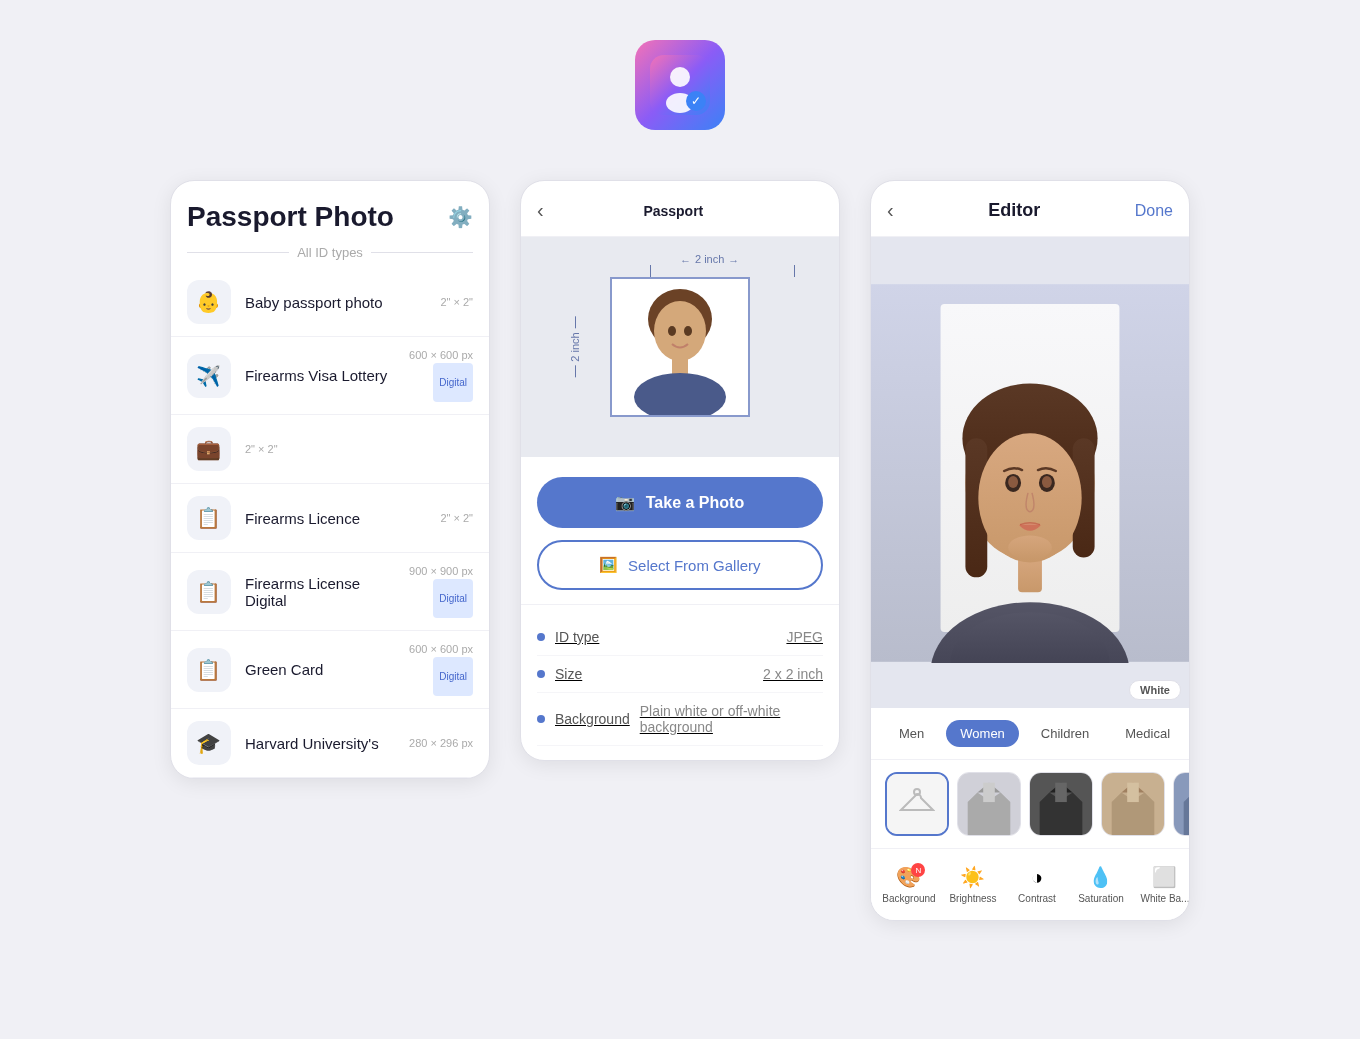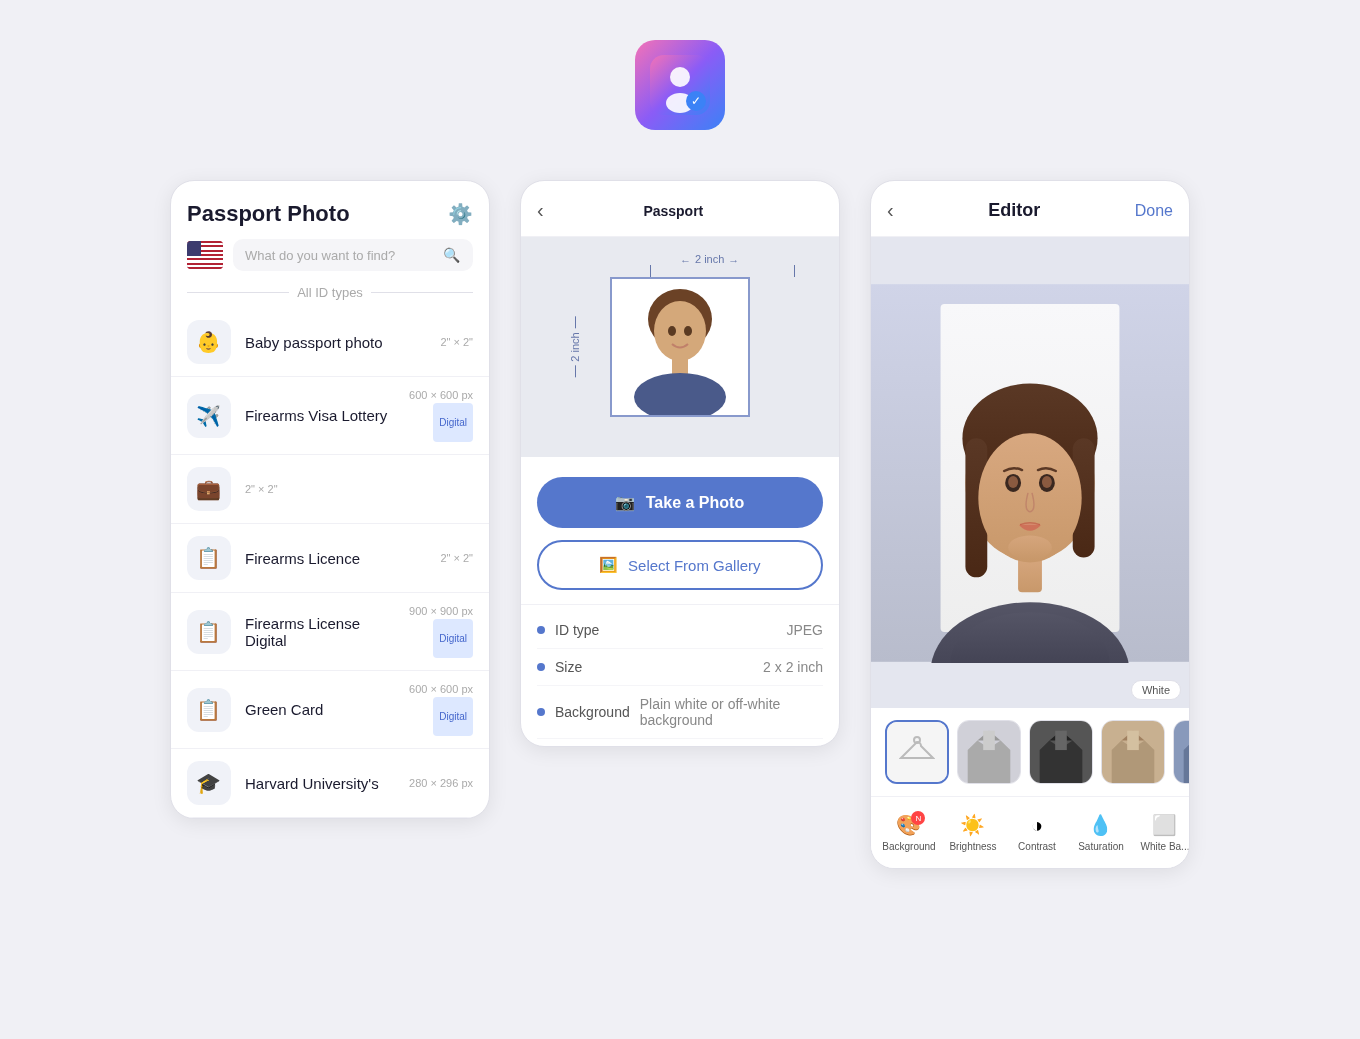--- a/index.html
+++ b/index.html
@@ -54,21 +54,21 @@
     }
 
     
     .screen1 { width: 320px; }
     .s1-header {
       display: flex;
       align-items: center;
       justify-content: space-between;
       padding: 20px 16px 12px;
     }
-    .s1-title { font-size: 22px; font-weight: 700; color: #1a1a2e; }
+    .s1-title { font-size: 28px; font-weight: 700; color: #1a1a2e; }
     .gear-icon { font-size: 20px; color: #888; }
     .s1-search {
       display: flex;
       align-items: center;
       gap: 10px;
       padding: 0 16px 14px;
     }
     .flag-circle {
       width: 36px;
       height: 28px;
@@ -232,22 +232,23 @@
       font-weight: 500;
       display: flex;
       align-items: center;
       justify-content: center;
       gap: 10px;
       cursor: pointer;
       width: 100%;
     }
 
     .info-list {
-      padding: 7px 16px;
+      padding: 14px 16px;
       border-top: 1px solid #f0f0f5;
+      text-decoration: underline;
     }
     .info-row {
       display: flex;
       align-items: center;
       padding: 10px 0;
       border-bottom: 1px solid #f5f5f8;
       gap: 10px;
     }
     .info-dot {
       width: 8px;
@@ -273,20 +274,21 @@
 
     .editor-photo-area {
       background: #e4e6ef;
       display: flex;
       align-items: center;
       justify-content: center;
       padding: 0;
       height: 471px;
       overflow: hidden;
       position: relative;
+      font-weight: bold;
     }
 
     .category-tabs {
       display: flex;
       align-items: center;
       gap: 8px;
       padding: 12px 14px;
       border-bottom: 1px solid #f0f0f5;
       overflow-x: auto;
     }
@@ -403,30 +405,20 @@
     </svg>
   </div>
 </div>
 
 <div class="screens">
 
   <div class="phone screen1">
     <div class="s1-header">
       <span class="s1-title">Passport Photo</span>
       <span class="gear-icon">⚙️</span>
-    </div>
-    <div class="s1-search">
-      <div class="flag-circle">
-        <div class="flag-stripes"></div>
-        <div class="flag-canton"></div>
-      </div>
-      <div class="search-box">
-        <span class="search-placeholder">What do you want to find?</span>
-        <span class="search-icon-s">🔍</span>
-      </div>
     </div>
     <div class="divider-label">All ID types</div>
 
     <div class="list-item">
       <div class="list-icon">👶</div>
       <div class="list-info">
         <div class="list-name">Baby passport photo</div>
       </div>
       <div class="list-size">
         <div>2" × 2"</div>
@@ -631,20 +623,35 @@
 
         <path d="M150 242 Q160 252 170 242" stroke="#d06050" stroke-width="2" fill="#d06050" opacity="0.7"></path>
         <path d="M150 242 Q160 238 170 242" stroke="#c05040" stroke-width="1.5" fill="#e08070" opacity="0.6"></path>
 
         <ellipse cx="160" cy="265" rx="22" ry="12" fill="url(#skinGrad)" opacity="0.8"></ellipse>
       </svg>
 
       <div class="white-label-chip">White</div>
     </div>
 
+    <div class="category-tabs">
+      <div class="cat-tab cat-tab-inactive">
+        <span>Men</span>
+      </div>
+      <div class="cat-tab cat-tab-active">
+        <span>Women</span>
+      </div>
+      <div class="cat-tab cat-tab-inactive">
+        <span>Children</span>
+      </div>
+      <div class="cat-tab cat-tab-inactive">
+        <span>Medical</span>
+      </div>
+
+    </div>
 
     <div class="outfit-row">
       <div class="outfit-item outfit-item-selected">
         <div class="outfit-plain">
           <svg width="36" height="36" viewBox="0 0 36 36">
             <path d="M18 8 A4 4 0 0 1 22 12 L34 24 L2 24 Z" fill="none" stroke="#bbb" stroke-width="2"></path>
             <circle cx="18" cy="6" r="3" fill="none" stroke="#bbb" stroke-width="2"></circle>
             <line x1="2" y1="24" x2="34" y2="24" stroke="#bbb" stroke-width="2"></line>
           </svg>
         </div>

